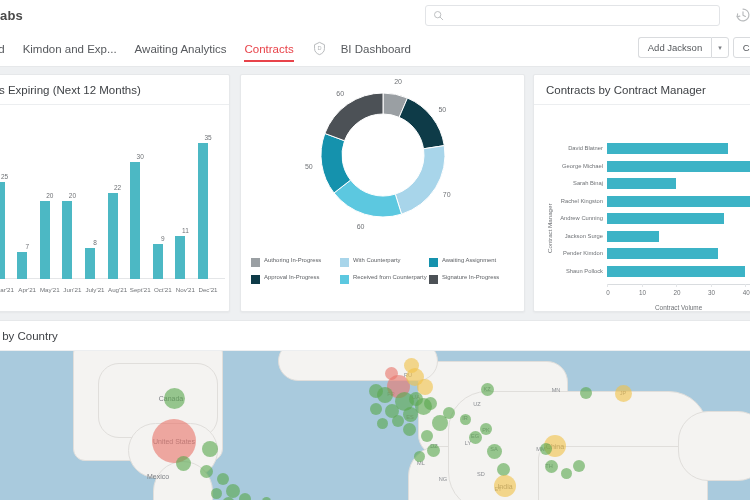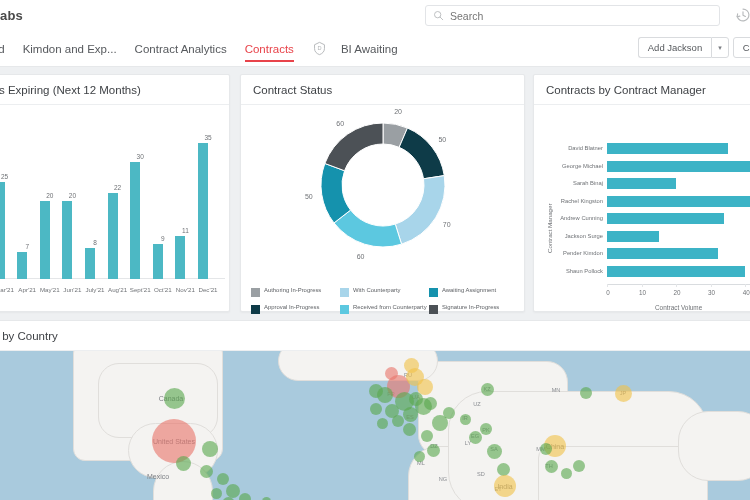--- a/index.html
+++ b/index.html
@@ -127,42 +127,41 @@
 <body>
 
 <div class="topbar">
   <div class="brand">abs</div>
 
   <div class="search-wrap">
     <svg class="search-ico" viewBox="0 0 16 16">
       <circle cx="6.8" cy="6.8" r="4.6" fill="none" stroke="#7c8084" stroke-width="1.3"></circle>
       <line x1="10.3" y1="10.3" x2="14.2" y2="14.2" stroke="#7c8084" stroke-width="1.3" stroke-linecap="round"></line>
     </svg>
-    <input class="search-input" type="text" placeholder="Search" style="">
   </div>
 
   <svg class="hist-ico" viewBox="0 0 20 20">
     <path d="M10 2.6a7.4 7.4 0 1 1-7.2 9.1" fill="none" stroke="#7c8084" stroke-width="1.4" stroke-linecap="round"></path>
     <polyline points="3.3,8.6 2.6,12.2 6.1,11.4" fill="none" stroke="#7c8084" stroke-width="1.4" stroke-linejoin="round" stroke-linecap="round"></polyline>
     <polyline points="10,6 10,10.3 13,11.8" fill="none" stroke="#7c8084" stroke-width="1.4" stroke-linecap="round" stroke-linejoin="round"></polyline>
   </svg>
 </div>
 
 <div class="navbar">
   <div class="tab">ard</div>
   <div class="tab">Kimdon and Exp...</div>
-  <div class="tab">Contract Analytics</div>
+  <div class="tab">Awaiting Analytics</div>
   <div class="tab active">Contracts</div>
   <div class="tab" style="margin-right:14px;">
     <svg class="tab-ico" viewBox="0 0 20 20">
       <path d="M10 1.8 16.6 5v5.2c0 4-2.8 6.6-6.6 8-3.8-1.4-6.6-4-6.6-8V5z" fill="none" stroke="#7c8084" stroke-width="1.2"></path>
       <text x="10" y="12.4" font-size="7.5" text-anchor="middle" fill="#7c8084" font-family="Liberation Sans, sans-serif">D</text>
     </svg>
   </div>
-  <div class="tab">BI Awaiting</div>
+  <div class="tab">BI Dashboard</div>
 
   <div class="nav-right">
     <div style="display:flex;">
       <div class="btn split-main">Add Jackson</div>
       <div class="btn split-arrow">▾</div>
     </div>
     <div class="btn cut" style="margin-right:-18px;">Cre</div>
   </div>
 </div>
 
@@ -199,21 +198,20 @@
         <div class="bar-val" style="left: 202.4px; bottom: 70.8421px;">11</div>
         <div class="bar-lbl" style="left: 202.4px;">Nov'21</div>
         <div class="bar-col" style="left: 220px; height: 136.316px; background: rgb(76, 184, 196);"></div>
         <div class="bar-val" style="left: 225px; bottom: 164.316px;">35</div>
         <div class="bar-lbl" style="left: 225px;">Dec'21</div>
       </div>
   </div>
 </div>
 
 <div class="panel" id="panel-status">
-  <div class="panel-title">Contract Status</div>
   <div class="panel-body">
     <div class="donut-wrap">
       <svg id="donut-svg" width="285" height="160" viewBox="0 0 285 160">
           <path d="M 142 18 A 62 62 0 0 1 166.45006301702574 23.024615679545704 L 158.16859005964605 42.322729723570546 A 41 41 0 0 0 142 39 Z" fill="#9a9fa3" stroke="#ffffff" stroke-width="1"></path>
           <path d="M 166.45006301702574 23.024615679545704 A 62 62 0 0 1 203.28503610834292 70.61147779471624 L 182.52720129745256 73.79146112231236 A 41 41 0 0 0 158.16859005964605 42.322729723570546 Z" fill="#0e3b48" stroke="#ffffff" stroke-width="1"></path>
           <path d="M 203.28503610834292 70.61147779471624 A 62 62 0 0 1 160.5605136243482 139.15663389680304 L 154.2738880419077 119.11970951240201 A 41 41 0 0 0 182.52720129745256 73.79146112231236 Z" fill="#a8d5ea" stroke="#ffffff" stroke-width="1"></path>
           <path d="M 160.5605136243482 139.15663389680304 A 62 62 0 0 1 92.9719043098627 117.9505709179551 L 109.57819478555436 105.09634528445419 A 41 41 0 0 0 154.2738880419077 119.11970951240201 Z" fill="#5cc8e0" stroke="#ffffff" stroke-width="1"></path>
           <path d="M 92.9719043098627 117.9505709179551 A 62 62 0 0 1 83.85936780688101 58.46707432362116 L 103.5521625819697 65.76048463336238 A 41 41 0 0 0 109.57819478555436 105.09634528445419 Z" fill="#1592ad" stroke="#ffffff" stroke-width="1"></path>
           <path d="M 83.85936780688101 58.46707432362116 A 62 62 0 0 1 142 18 L 142 39 A 41 41 0 0 0 103.5521625819697 65.76048463336238 Z" fill="#4c5156" stroke="#ffffff" stroke-width="1"></path>
           <text x="157.0973890066495" y="9.035254406062919" text-anchor="middle" font-size="7" fill="#6f7276" font-family="Liberation Sans, sans-serif">20</text>

